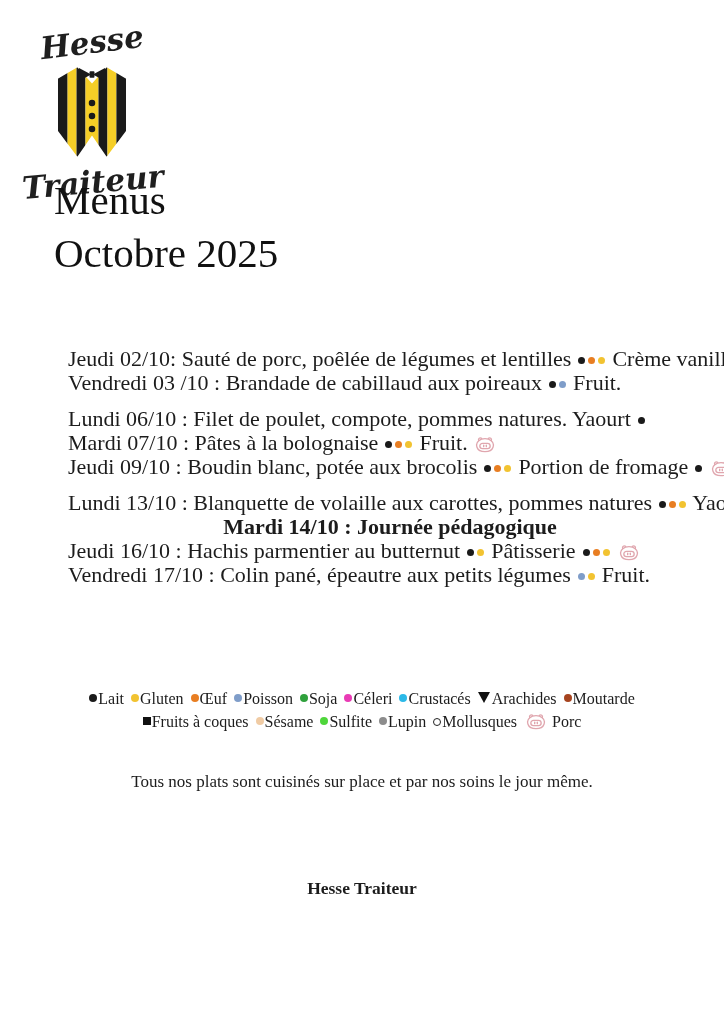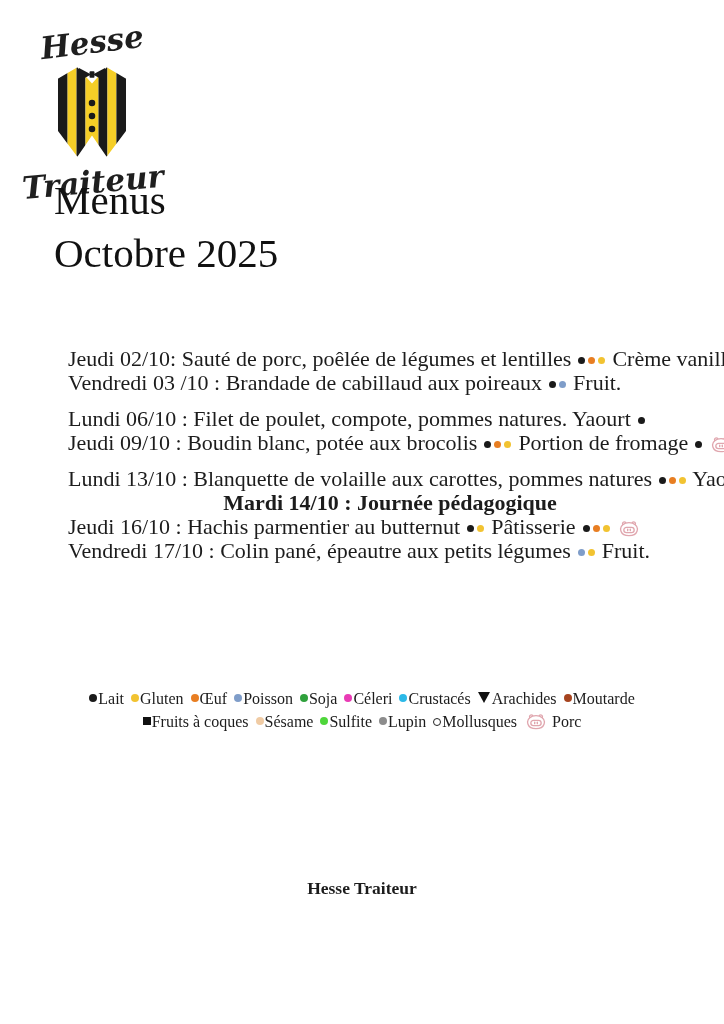--- a/index.html
+++ b/index.html
@@ -87,20 +87,28 @@
             <path d="M4.5,5.5 C3.3,2.4 6,1.4 8,2.6" fill="none" stroke="#E0A6AE" stroke-width="1.6" stroke-linecap="round" stroke-linejoin="round"></path>
             <path d="M19.5,5.5 C20.7,2.4 18,1.4 16,2.6" fill="none" stroke="#E0A6AE" stroke-width="1.6" stroke-linecap="round" stroke-linejoin="round"></path>
             <path d="M9,8.6 h6 a3.2,3.2 0 0 1 3.2,3.2 v0 a3.2,3.2 0 0 1 -3.2,3.2 h-6 a3.2,3.2 0 0 1 -3.2,-3.2 v0 a3.2,3.2 0 0 1 3.2,-3.2 Z" fill="none" stroke="#E0A6AE" stroke-width="1.6" stroke-linecap="round" stroke-linejoin="round"></path>
             <path d="M10.4,10.8 v1.8" fill="none" stroke="#E0A6AE" stroke-width="1.6" stroke-linecap="round" stroke-linejoin="round"></path>
             <path d="M13.6,10.8 v1.8" fill="none" stroke="#E0A6AE" stroke-width="1.6" stroke-linecap="round" stroke-linejoin="round"></path>
           </svg></div>
         <div class="menu-line">Vendredi 03 /10 : Brandade de cabillaud aux poireaux <span class="dot" style="background: rgb(26, 26, 26);"></span><span class="dot" style="background: rgb(127, 157, 201);"></span> Fruit.</div>
       </div>
       <div class="menu-block">
         <div class="menu-line">Lundi 06/10 : Filet de poulet, compote, pommes natures. Yaourt <span class="dot" style="background: rgb(26, 26, 26);"></span></div>
+        <div class="menu-line">Mardi 07/10 : Pâtes à la bolognaise <span class="dot" style="background: rgb(26, 26, 26);"></span><span class="dot" style="background: rgb(232, 126, 34);"></span><span class="dot" style="background: rgb(242, 195, 49);"></span> Fruit. <svg class="pig-icon" width="20" height="17" viewBox="0 0 24 20">
+            <path d="M4.5,5.5 C2,7.5 1.5,11 2.5,13.5 C3.5,16.5 7,18.5 12,18.5 C17,18.5 20.5,16.5 21.5,13.5 C22.5,11 22,7.5 19.5,5.5 C17.5,3.8 15,3 12,3 C9,3 6.5,3.8 4.5,5.5 Z" fill="none" stroke="#E0A6AE" stroke-width="1.6" stroke-linecap="round" stroke-linejoin="round"></path>
+            <path d="M4.5,5.5 C3.3,2.4 6,1.4 8,2.6" fill="none" stroke="#E0A6AE" stroke-width="1.6" stroke-linecap="round" stroke-linejoin="round"></path>
+            <path d="M19.5,5.5 C20.7,2.4 18,1.4 16,2.6" fill="none" stroke="#E0A6AE" stroke-width="1.6" stroke-linecap="round" stroke-linejoin="round"></path>
+            <path d="M9,8.6 h6 a3.2,3.2 0 0 1 3.2,3.2 v0 a3.2,3.2 0 0 1 -3.2,3.2 h-6 a3.2,3.2 0 0 1 -3.2,-3.2 v0 a3.2,3.2 0 0 1 3.2,-3.2 Z" fill="none" stroke="#E0A6AE" stroke-width="1.6" stroke-linecap="round" stroke-linejoin="round"></path>
+            <path d="M10.4,10.8 v1.8" fill="none" stroke="#E0A6AE" stroke-width="1.6" stroke-linecap="round" stroke-linejoin="round"></path>
+            <path d="M13.6,10.8 v1.8" fill="none" stroke="#E0A6AE" stroke-width="1.6" stroke-linecap="round" stroke-linejoin="round"></path>
+          </svg></div>
         <div class="menu-line">Jeudi 09/10 : Boudin blanc, potée aux brocolis <span class="dot" style="background: rgb(26, 26, 26);"></span><span class="dot" style="background: rgb(232, 126, 34);"></span><span class="dot" style="background: rgb(242, 195, 49);"></span> Portion de fromage <span class="dot" style="background: rgb(26, 26, 26);"></span> <svg class="pig-icon" width="20" height="17" viewBox="0 0 24 20">
             <path d="M4.5,5.5 C2,7.5 1.5,11 2.5,13.5 C3.5,16.5 7,18.5 12,18.5 C17,18.5 20.5,16.5 21.5,13.5 C22.5,11 22,7.5 19.5,5.5 C17.5,3.8 15,3 12,3 C9,3 6.5,3.8 4.5,5.5 Z" fill="none" stroke="#E0A6AE" stroke-width="1.6" stroke-linecap="round" stroke-linejoin="round"></path>
             <path d="M4.5,5.5 C3.3,2.4 6,1.4 8,2.6" fill="none" stroke="#E0A6AE" stroke-width="1.6" stroke-linecap="round" stroke-linejoin="round"></path>
             <path d="M19.5,5.5 C20.7,2.4 18,1.4 16,2.6" fill="none" stroke="#E0A6AE" stroke-width="1.6" stroke-linecap="round" stroke-linejoin="round"></path>
             <path d="M9,8.6 h6 a3.2,3.2 0 0 1 3.2,3.2 v0 a3.2,3.2 0 0 1 -3.2,3.2 h-6 a3.2,3.2 0 0 1 -3.2,-3.2 v0 a3.2,3.2 0 0 1 3.2,-3.2 Z" fill="none" stroke="#E0A6AE" stroke-width="1.6" stroke-linecap="round" stroke-linejoin="round"></path>
             <path d="M10.4,10.8 v1.8" fill="none" stroke="#E0A6AE" stroke-width="1.6" stroke-linecap="round" stroke-linejoin="round"></path>
             <path d="M13.6,10.8 v1.8" fill="none" stroke="#E0A6AE" stroke-width="1.6" stroke-linecap="round" stroke-linejoin="round"></path>
           </svg></div>
       </div>
       <div class="menu-block">
@@ -124,19 +132,20 @@
             <path d="M4.5,5.5 C2,7.5 1.5,11 2.5,13.5 C3.5,16.5 7,18.5 12,18.5 C17,18.5 20.5,16.5 21.5,13.5 C22.5,11 22,7.5 19.5,5.5 C17.5,3.8 15,3 12,3 C9,3 6.5,3.8 4.5,5.5 Z" fill="none" stroke="#E0A6AE" stroke-width="1.6" stroke-linecap="round" stroke-linejoin="round"></path>
             <path d="M4.5,5.5 C3.3,2.4 6,1.4 8,2.6" fill="none" stroke="#E0A6AE" stroke-width="1.6" stroke-linecap="round" stroke-linejoin="round"></path>
             <path d="M19.5,5.5 C20.7,2.4 18,1.4 16,2.6" fill="none" stroke="#E0A6AE" stroke-width="1.6" stroke-linecap="round" stroke-linejoin="round"></path>
             <path d="M9,8.6 h6 a3.2,3.2 0 0 1 3.2,3.2 v0 a3.2,3.2 0 0 1 -3.2,3.2 h-6 a3.2,3.2 0 0 1 -3.2,-3.2 v0 a3.2,3.2 0 0 1 3.2,-3.2 Z" fill="none" stroke="#E0A6AE" stroke-width="1.6" stroke-linecap="round" stroke-linejoin="round"></path>
             <path d="M10.4,10.8 v1.8" fill="none" stroke="#E0A6AE" stroke-width="1.6" stroke-linecap="round" stroke-linejoin="round"></path>
             <path d="M13.6,10.8 v1.8" fill="none" stroke="#E0A6AE" stroke-width="1.6" stroke-linecap="round" stroke-linejoin="round"></path>
           </svg> Porc</span></div>
     </div>
 
   <div class="footer">
+    <div>Tous nos plats sont cuisinés sur place et par nos soins le jour même.</div>
   </div>
 
   <div class="signature">
     <div class="name">Hesse Traiteur</div>
   </div>
 
 </div>
 
 </body></html>

